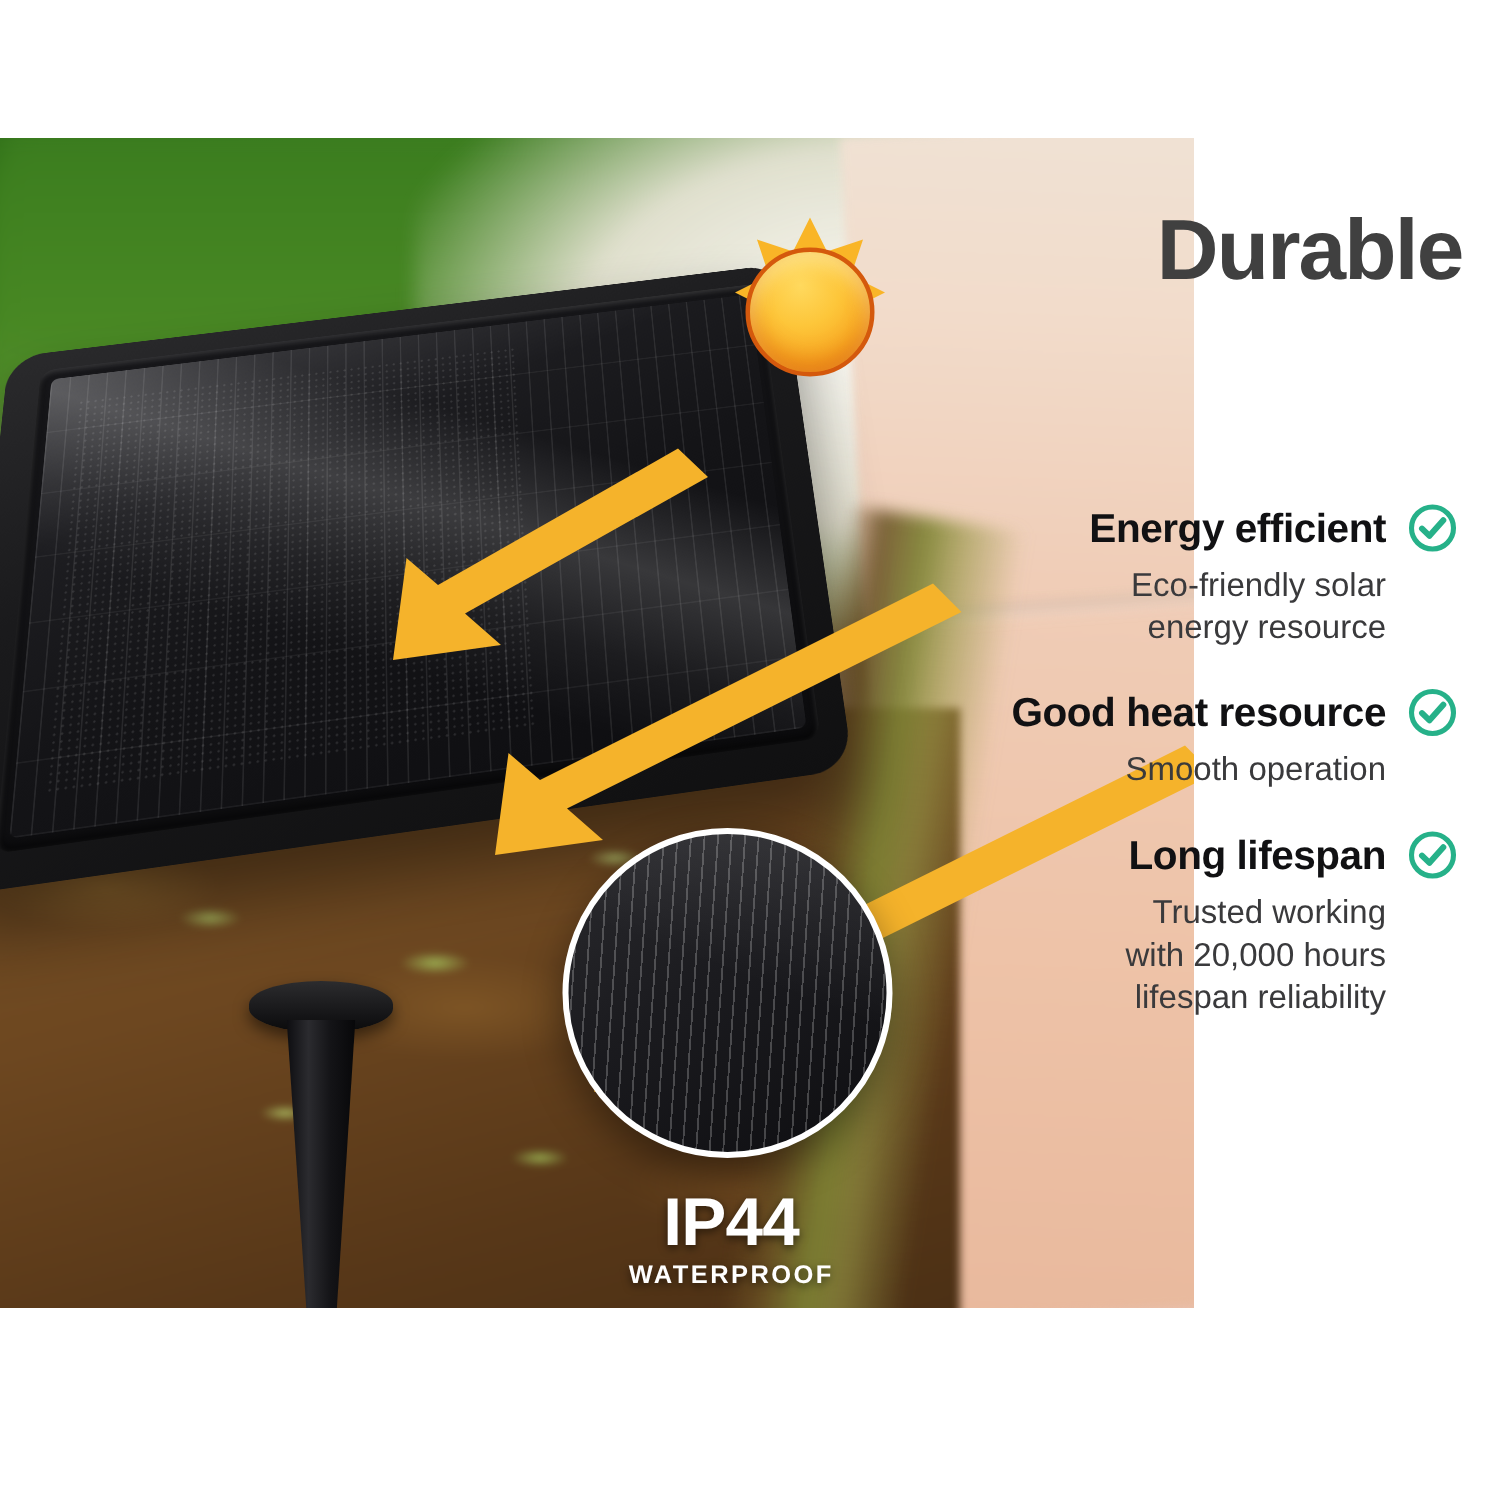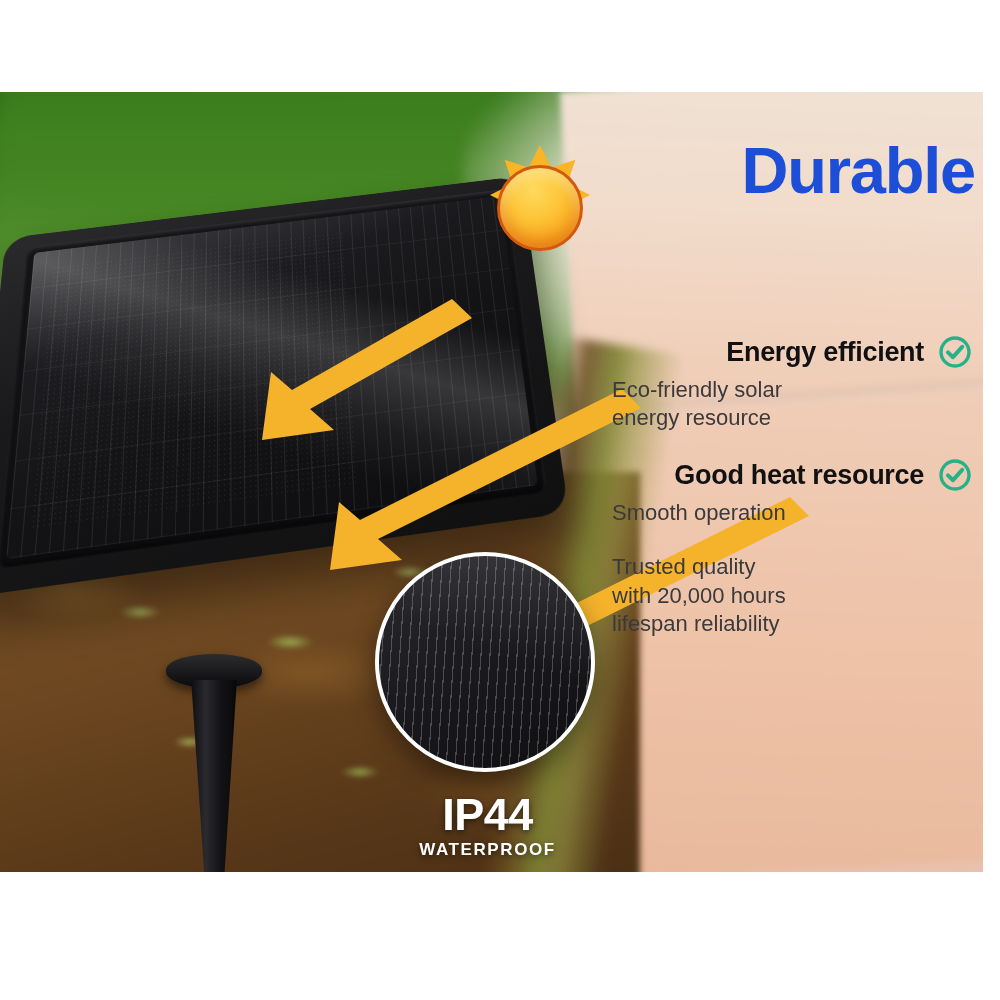--- a/index.html
+++ b/index.html
@@ -13,21 +13,21 @@
     position: relative;
     width: 1000px; height: 1000px;
     background: #ffffff;
     overflow: hidden;
   }
 
   
   .photo {
     position: absolute;
     left: 0; top: 92px;
-    width: 983px; height: 780px;
+    width: 796px; height: 780px;
     overflow: hidden;
   }
   
   .bg-base {
     position: absolute; inset: 0;
     background:
       
       radial-gradient(ellipse 420px 240px at 790px 120px, rgba(255,250,248,.96) 0%, rgba(248,236,232,.6) 55%, rgba(248,236,232,0) 80%),
       
       linear-gradient(200deg, rgba(243,214,200,0) 38%, rgba(240,205,188,.95) 48%, rgba(236,190,170,.98) 100%),
@@ -207,40 +207,40 @@
     color: #ffffff;
     text-shadow: 0 2px 6px rgba(0,0,0,.55);
   }
   .ip-main { font-size: 45px; font-weight: bold; line-height: 1.0; letter-spacing: -0.5px; }
   .ip-sub { font-size: 17px; font-weight: bold; letter-spacing: 1.6px; margin-top: 3px; }
 
   
   .headline {
     position: absolute; right: 25px; top: 138px;
     text-align: center;
-    color: #1d4ed8;
+    color: #404040;
     font-weight: bold;
-    font-size: 65px;
+    font-size: 57px;
     line-height: 1.03;
     letter-spacing: -1.2px;
   }
 
   
   .features { position: absolute; left: 612px; top: 335px; width: 360px; }
   .feature { margin-bottom: 26px; }
   .feature-head {
     display: flex; align-items: center; justify-content: flex-end; gap: 14px;
   }
   .feature-title {
     font-size: 27px; font-weight: bold; color: #111113; letter-spacing: -0.3px;
   }
   .check { width: 34px; height: 34px; flex: 0 0 34px; }
   .feature-desc {
     margin-top: 7px; padding-right: 48px;
-    text-align: left;
+    text-align: right;
     font-size: 22px; line-height: 1.28; color: #3a3a3c;
   }
 </style>
 </head>
 <body>
 
 <div id="canvas">
 
   <div class="photo">
     <div class="bg-base"></div>
@@ -323,21 +323,28 @@
           <circle cx="17" cy="17" r="14" fill="none" stroke="#26b189" stroke-width="3.4"></circle>
           <path d="M10 17.4 L15 22.2 L24.2 11.8" fill="none" stroke="#26b189" stroke-width="4" stroke-linecap="round" stroke-linejoin="round"></path>
         </svg>
       </div>
       <div class="feature-desc">
         <div>Smooth operation</div>
       </div>
     </div>
 
     <div class="feature">
+      <div class="feature-head">
+        <span class="feature-title">Long lifespan</span>
+        <svg class="check" viewBox="0 0 34 34">
+          <circle cx="17" cy="17" r="14" fill="none" stroke="#26b189" stroke-width="3.4"></circle>
+          <path d="M10 17.4 L15 22.2 L24.2 11.8" fill="none" stroke="#26b189" stroke-width="4" stroke-linecap="round" stroke-linejoin="round"></path>
+        </svg>
+      </div>
       <div class="feature-desc">
-        <div>Trusted quality</div>
+        <div>Trusted working</div>
         <div>with 20,000 hours</div>
         <div>lifespan reliability</div>
       </div>
     </div>
 
   </div>
 </div>
 
 </body></html>

